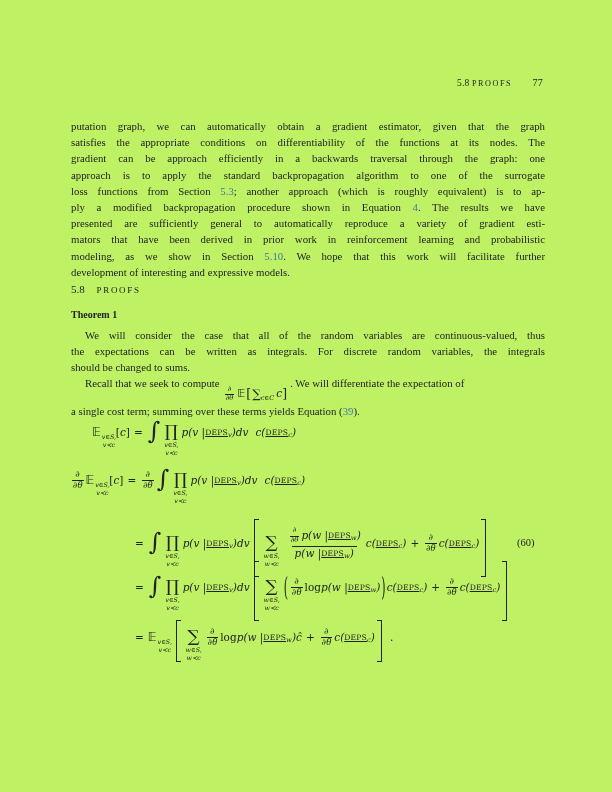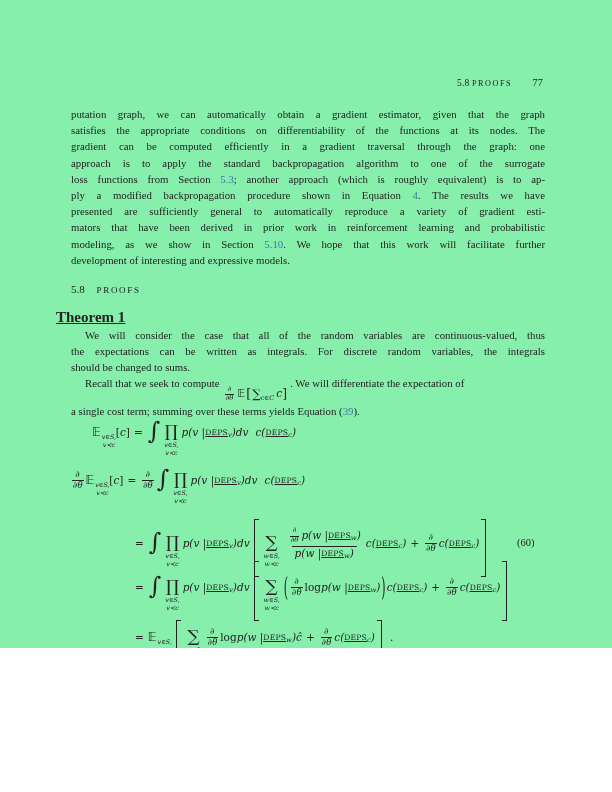--- a/index.html
+++ b/index.html
@@ -1,35 +1,35 @@
 <!DOCTYPE html>
 <html><head>
 <meta charset="utf-8">
 <style>
   html,body{margin:0;padding:0;background:#ffffff;}
-  .page{position:relative;width:612px;height:648px;background:#86efac;
+  .page{position:relative;width:612px;height:792px;background:#bef264;
         font-family:"Liberation Serif",serif;color:#222;overflow:hidden;}
 
   
   .hdr{position:absolute;top:77px;left:71px;width:472px;text-align:right;
        font-size:9.5px;letter-spacing:.2px;}
   .scw{text-transform:uppercase;font-size:8.2px;letter-spacing:1.5px;}
   .hdr .pg{margin-left:18px;font-size:10px;}
 
   
   .para{position:absolute;left:71px;width:474px;font-size:10.8px;line-height:16.2px;}
   .pl{text-align:justify;text-align-last:justify;}
   .pl.noj{text-align-last:auto;}
   .pl.indent{text-indent:14px;}
   .lnk{color:#3d7aa6;}
 
   
   .sechead{position:absolute;top:283px;left:71px;font-size:11px;}
   .sechead .scw{font-size:9px;letter-spacing:1.7px;margin-left:9px;}
-  .thmhead{position:absolute;top:309px;left:56px;font-size:15px;font-weight:bold;text-decoration:underline;}
+  .thmhead{position:absolute;top:309px;left:71px;font-size:10px;font-weight:bold;}
 
   
   .eqrow{position:absolute;display:flex;align-items:center;
          font-size:10.5px;font-family:"DejaVu Serif",serif;color:#222;white-space:nowrap;}
   .mi{font-style:italic;}
   .up{font-style:normal;text-align:center;}
   .grp{display:inline-flex;align-items:center;}
   .sc{text-transform:uppercase;font-size:7.6px;letter-spacing:.2px;font-style:normal;text-decoration:underline;}
   .ss{font-size:6.8px;font-style:italic;position:relative;top:2.6px;}
   .rel{margin:0 4px;}
@@ -68,24 +68,24 @@
 <body>
 
 <div class="page">
 
   <div class="hdr">
     <span>5.8</span>
     <span class="scw">proofs</span>
     <span class="pg">77</span>
   </div>
 
-  <div class="para" style="top:106px">
+  <div class="para" style="top:118px">
       <div class="pl"><span>putation graph, we can automatically obtain a gradient estimator, given that the graph</span></div>
       <div class="pl"><span>satisfies the appropriate conditions on differentiability of the functions at its nodes. The</span></div>
-      <div class="pl"><span>gradient can be computed efficiently in a gradient traversal through the graph: one</span></div>
+      <div class="pl"><span>gradient can be approach efficiently in a backwards traversal through the graph: one</span></div>
       <div class="pl"><span>approach is to apply the standard backpropagation algorithm to one of the surrogate</span></div>
       <div class="pl"><span>loss functions from Section </span><span class="lnk">5.3</span><span>; another approach (which is roughly equivalent) is to ap-</span></div>
       <div class="pl"><span>ply a modified backpropagation procedure shown in Equation </span><span class="lnk">4</span><span>. The results we have</span></div>
       <div class="pl"><span>presented are sufficiently general to automatically reproduce a variety of gradient esti-</span></div>
       <div class="pl"><span>mators that have been derived in prior work in reinforcement learning and probabilistic</span></div>
       <div class="pl"><span>modeling, as we show in Section </span><span class="lnk">5.10</span><span>. We hope that this work will facilitate further</span></div>
       <div class="pl noj"><span>development of interesting and expressive models.</span></div>
     </div>
 
   <div class="sechead">

